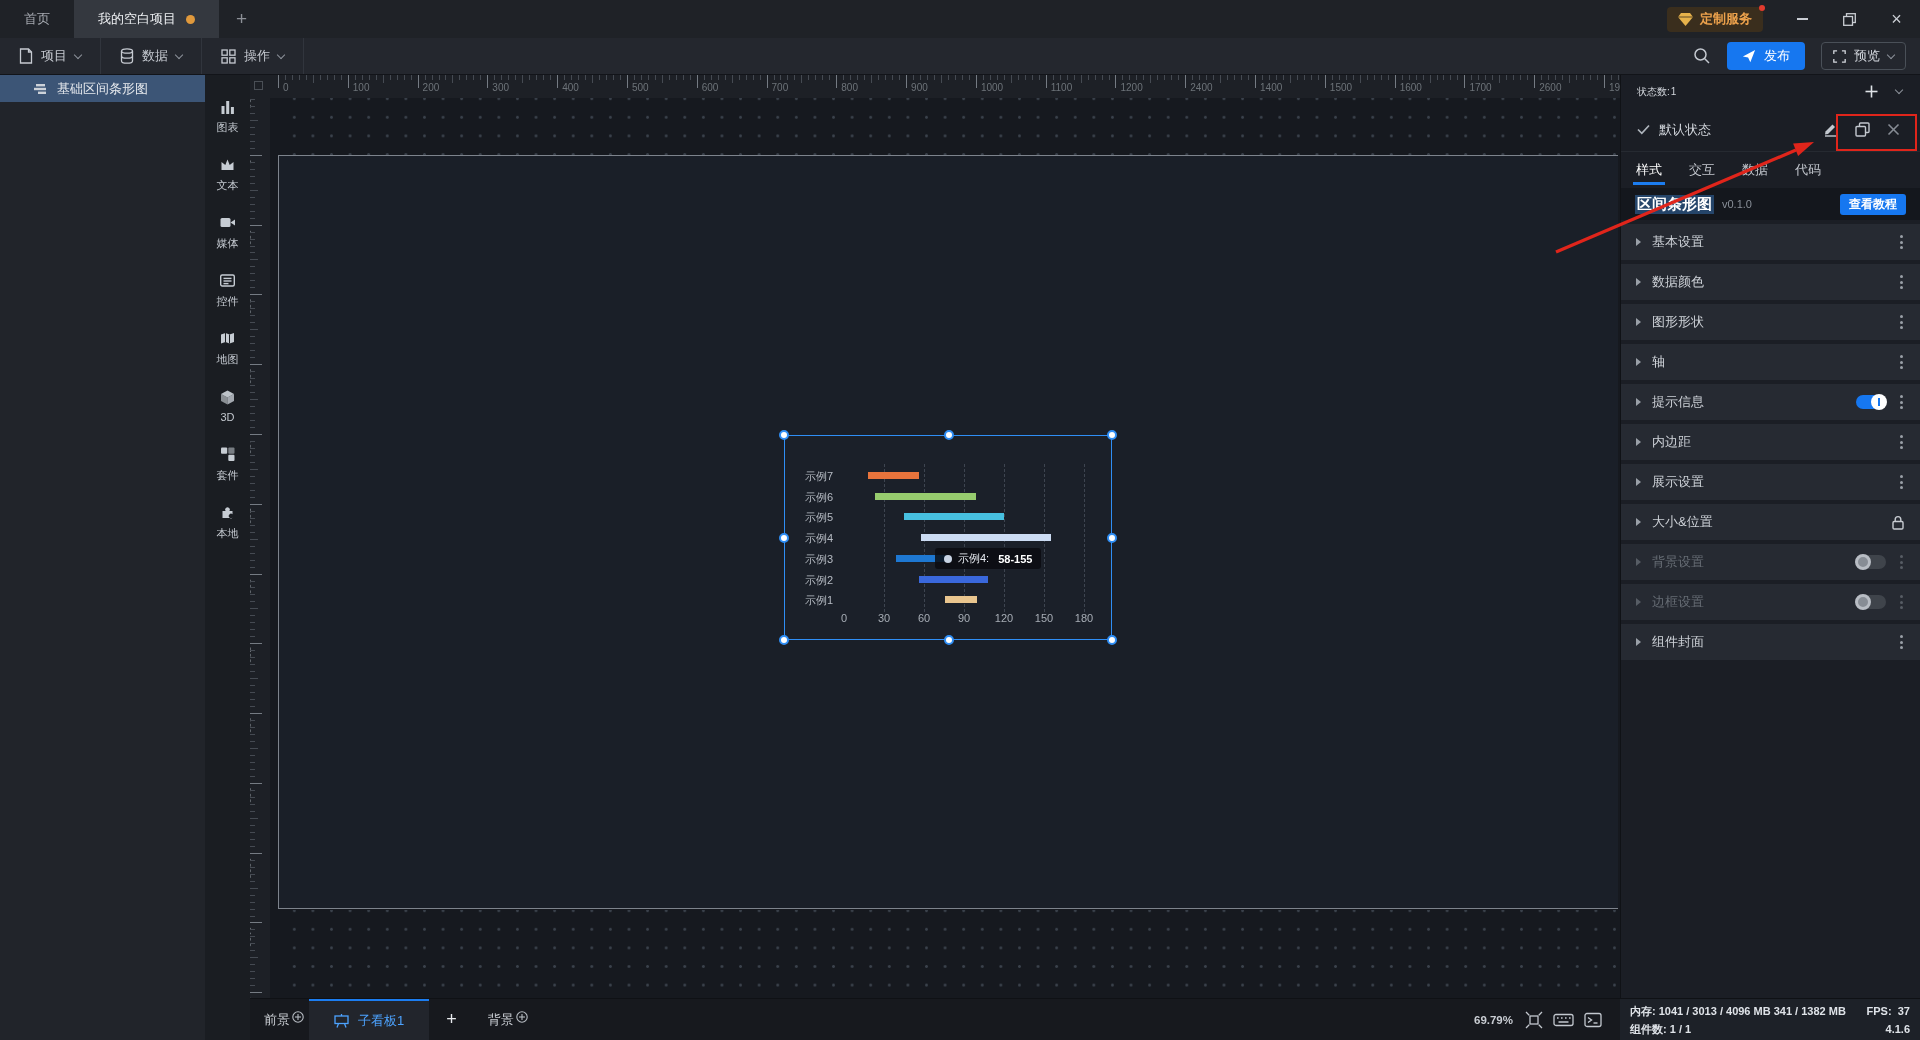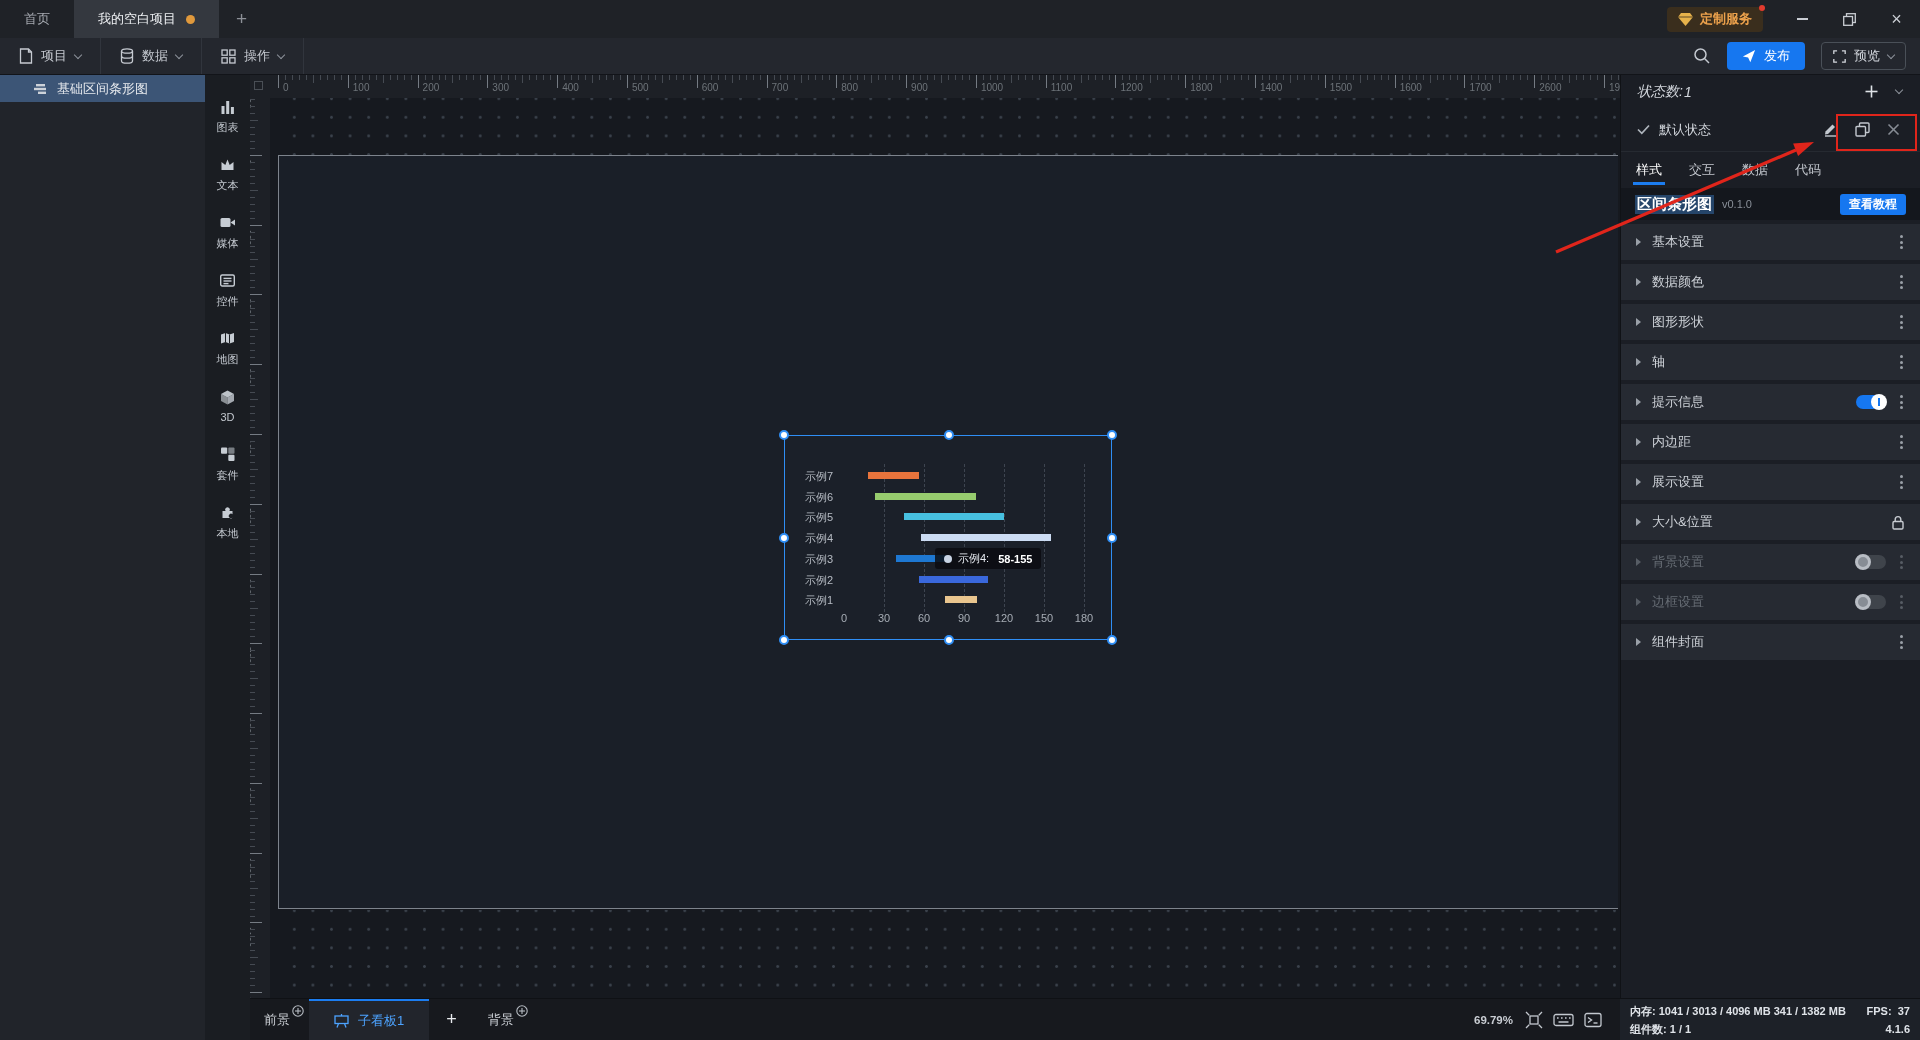--- a/index.html
+++ b/index.html
@@ -65,21 +65,21 @@
   .bar{position:absolute;height:7px;}
   .xtick{position:absolute;top:176px;width:28px;text-align:center;font-size:11px;color:#a7adb5;}
   .ctooltip{position:absolute;left:150px;top:112px;height:21px;display:flex;align-items:center;gap:6px;
             padding:0 9px;background:rgba(10,12,16,.85);border-radius:3px;white-space:nowrap;}
   .ctooltip .mk{width:8px;height:8px;border-radius:50%;background:#c9d4e4;}
   .ctooltip .tl{font-size:11px;color:#e8ecf2;}
   .ctooltip .tv{font-size:11px;color:#fff;font-weight:bold;margin-left:3px;}
 
   
   .inspector{position:absolute;right:0;top:75px;width:300px;bottom:42px;background:#1b1e25;border-left:1px solid #101216;}
-  .state-row{height:33px;display:flex;align-items:center;padding:0 16px;color:#d2d6dc;font-size:14px;gap:1px;font-style:italic;}
+  .state-row{height:33px;display:flex;align-items:center;padding:0 16px;color:#d2d6dc;font-size:10px;gap:1px;}
   .state-right{margin-left:auto;display:flex;align-items:center;gap:18px;padding-right:2px;}
   .default-row{height:44px;display:flex;align-items:center;padding:0 16px;gap:9px;color:#d2d6dc;font-size:13px;border-bottom:1px solid #262a31;}
   .def-icons{margin-left:auto;display:flex;align-items:center;gap:17px;padding-right:4px;}
   .insp-tabs{height:36px;display:flex;align-items:center;padding:0 15px;gap:27px;}
   .itab{font-size:13px;color:#c3c7ce;height:100%;display:flex;align-items:center;position:relative;}
   .itab.active{color:#ffffff;}
   .itab.active::after{content:"";position:absolute;left:-3px;right:-3px;bottom:3px;height:3px;background:#1c7df0;}
   .title-row{height:32px;background:#14171d;display:flex;align-items:center;padding:0 14px;gap:8px;}
   .comp-title{font-size:15px;font-weight:bold;color:#fff;background:#25456a;padding:0 2px;}
   .comp-ver{font-size:11px;color:#8a9099;}
@@ -95,21 +95,21 @@
   .section.disabled .kebab i{background:#575d65;}
   .toggle{width:30px;height:14px;border-radius:8px;position:relative;}
   .toggle.on{background:#1677f0;}
   .toggle.on .knob{position:absolute;right:-1px;top:-1px;width:16px;height:16px;border-radius:50%;background:#fff;}
   .toggle.on .knob::after{content:"";position:absolute;left:7px;top:4px;width:2px;height:8px;background:#1677f0;}
   .toggle.off{background:#3f444b;}
   .toggle.off .knob{position:absolute;left:-1px;top:-1px;width:16px;height:16px;border-radius:50%;background:#878d95;border:3px solid #b8bdc4;}
 
   
   .bottombar{position:absolute;left:250px;right:0;bottom:0;height:42px;background:#17191e;display:flex;align-items:center;border-top:1px solid #0f1115;}
-  .bb-word{display:flex;align-items:flex-start;color:#c9cdd3;font-size:13px;padding:0 5px 0 14px;gap:2px;}
+  .bb-word{display:flex;align-items:center;color:#c9cdd3;font-size:13px;padding:0 5px 0 14px;gap:2px;}
   .plus-sup{margin-top:-6px;}
   .subtab{height:42px;display:flex;align-items:center;gap:9px;padding:0 25px;background:#22252c;border-top:2px solid #1c7df0;color:#4da3ff;font-size:13px;}
   .addtab{color:#e8eaee;font-size:18px;padding:0 17px;}
   .bb-right{margin-left:auto;display:flex;align-items:center;gap:10px;}
   .zoom-label{color:#c9cdd3;font-size:11.5px;font-weight:bold;margin-right:2px;}
   .statusblock{width:300px;height:42px;background:#1d2128;padding:3px 10px 0 10px;font-size:11px;font-weight:bold;color:#dfe3e8;margin-left:8px;}
   .statusrow{display:flex;justify-content:space-between;line-height:18px;white-space:nowrap;}
 
   
   .red-box{position:absolute;left:1836px;top:114px;width:81px;height:37px;border:2px solid #e0251b;z-index:40;}
@@ -417,21 +417,21 @@
         <div class="htick" style="left: 852.459px; height: 5px;"></div>
         <div class="htick" style="left: 859.438px; height: 5px;"></div>
         <div class="htick" style="left: 866.417px; height: 5px;"></div>
         <div class="htick" style="left: 873.396px; height: 5px;"></div>
         <div class="htick" style="left: 880.375px; height: 8px;"></div>
         <div class="htick" style="left: 887.354px; height: 5px;"></div>
         <div class="htick" style="left: 894.333px; height: 5px;"></div>
         <div class="htick" style="left: 901.312px; height: 5px;"></div>
         <div class="htick" style="left: 908.291px; height: 5px;"></div>
         <div class="htick major" style="left: 915.27px; height: 13px;"></div>
-        <span class="hlabel" style="left: 920.27px;">1800</span>
+        <span class="hlabel" style="left: 920.27px;">2400</span>
         <div class="htick" style="left: 922.249px; height: 5px;"></div>
         <div class="htick" style="left: 929.228px; height: 5px;"></div>
         <div class="htick" style="left: 936.207px; height: 5px;"></div>
         <div class="htick" style="left: 943.186px; height: 5px;"></div>
         <div class="htick" style="left: 950.165px; height: 8px;"></div>
         <div class="htick" style="left: 957.144px; height: 5px;"></div>
         <div class="htick" style="left: 964.123px; height: 5px;"></div>
         <div class="htick" style="left: 971.102px; height: 5px;"></div>
         <div class="htick" style="left: 978.081px; height: 5px;"></div>
         <div class="htick major" style="left: 985.06px; height: 13px;"></div>

